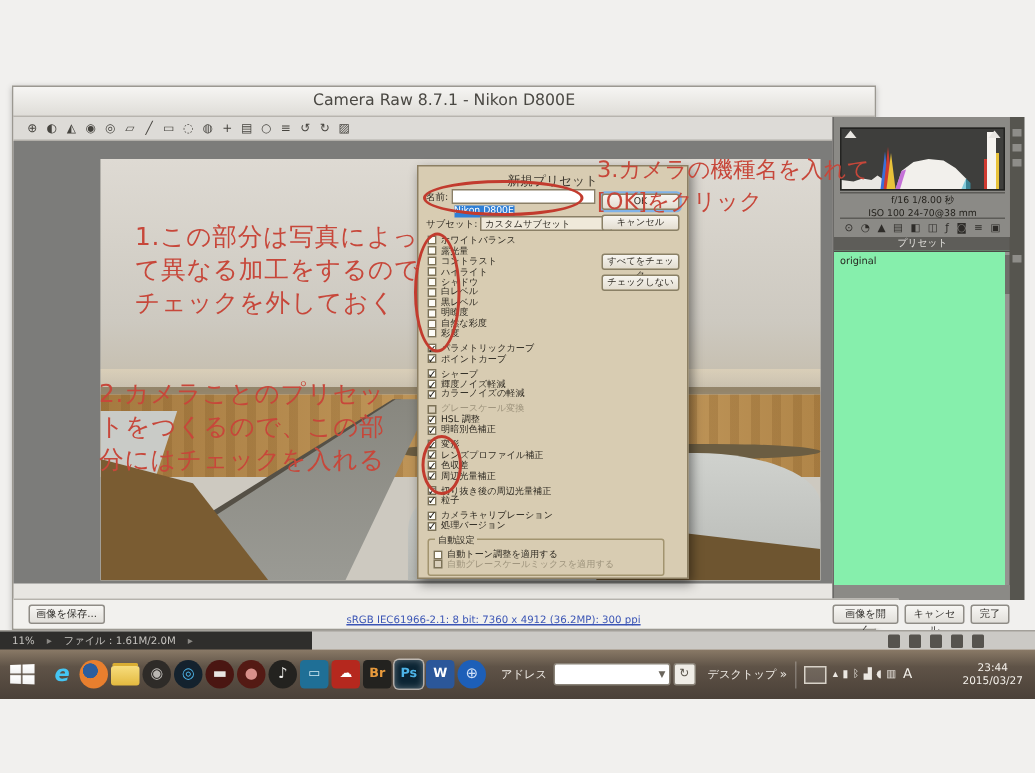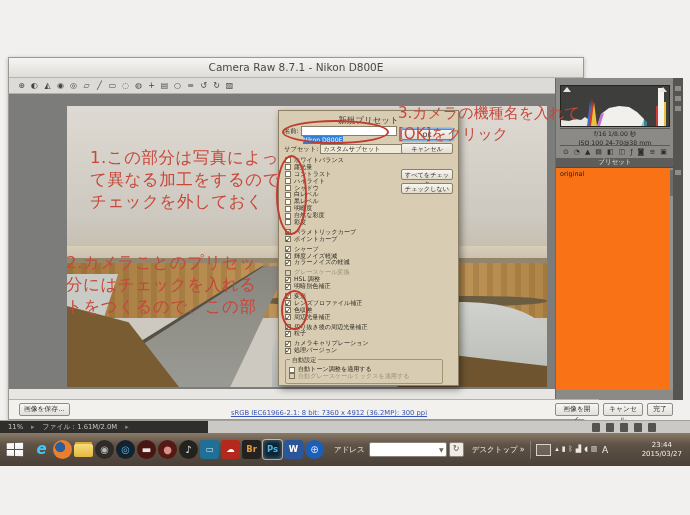--- a/index.html
+++ b/index.html
@@ -31,21 +31,21 @@
 
   
   .right-col{position:absolute;left:546px;top:0;width:118px;height:100%;background:#8b8a86;border-left:1px solid #6a6966;box-sizing:border-box;}
   .histogram{position:absolute;left:4px;top:7px;width:110px;height:42px;background:#3e3e3c;border:1px solid #232321;box-sizing:border-box;}
   .clip{position:absolute;top:1px;width:0;height:0;border-left:4px solid transparent;border-right:4px solid transparent;border-bottom:5px solid #e8e6e2;}
   .clip.left{left:2px;} .clip.right{right:2px;}
   .exif{position:absolute;left:4px;top:50px;width:110px;height:18px;border-top:1px solid #5c5b57;border-bottom:1px solid #5c5b57;font-size:6.2px;color:#26241f;text-align:center;line-height:9px;box-sizing:border-box;}
   .tabrow{position:absolute;left:4px;top:69px;width:110px;height:10px;display:flex;justify-content:space-between;padding:0 3px;box-sizing:border-box;}
   .tab-ic{font-size:7px;color:#2e2c29;line-height:10px;}
   .presettab{position:absolute;left:0;top:80px;width:118px;height:9px;background:#5e5d59;color:#e5e3df;font-size:6.5px;text-align:center;line-height:9px;}
-  .presetlist{position:absolute;left:0;top:89px;width:118px;bottom:10px;background:#f97316;border-top:1px solid #4c4b47;}
+  .presetlist{position:absolute;left:0;top:89px;width:118px;bottom:10px;background:#86efac;border-top:1px solid #4c4b47;}
   .preset-item{font-size:6.5px;color:#26241f;padding:2px 4px 0;}
   .plist-scroll{position:absolute;right:0;top:0;width:4px;height:100%;background:#949390;}
   .plist-scroll::before{content:"";position:absolute;left:0;top:2px;width:4px;height:26px;background:#6e6d69;}
   .edge-strip{position:absolute;left:664px;top:0;width:10px;height:100%;background:#56554f;}
   .tick{position:absolute;left:2px;width:6px;height:5px;background:#8e8d89;}
 
   
   .bottombar{position:absolute;left:0;bottom:0;width:100%;height:19px;background:#f2f1ee;border-top:1px solid #b5b2ac;padding-left:16px;}
   .btn{position:absolute;top:3px;height:13px;background:linear-gradient(#f7f6f3,#e2e0db);border:1px solid #8f8c86;border-radius:2px;font-size:6.8px;color:#33312d;padding:0 4px;line-height:11px;font-family:inherit;box-sizing:border-box;}
   .save-btn{left:10px;}
@@ -395,22 +395,22 @@
 
   <div class="annotation note1">
 
   <div><span>1.この部分は写真によっ</span></div>
       <div><span>て異なる加工をするので</span></div>
       <div><span>チェックを外しておく</span></div>
     </div>
   <div class="annotation note2">
 
   <div><span>2.カメラことのプリセッ</span></div>
+      <div><span>トをつくるので、この部</span></div>
       <div><span>分にはチェックを入れる</span></div>
-      <div><span>トをつくるので、この部</span></div>
     </div>
   <div class="annotation note3">
 
   <div><span>3.カメラの機種名を入れて</span></div>
       <div><span>[OK]をクリック</span></div>
     </div>
 
   <div class="ps-band">
     <div class="ps-status">
       <span>11%</span>

